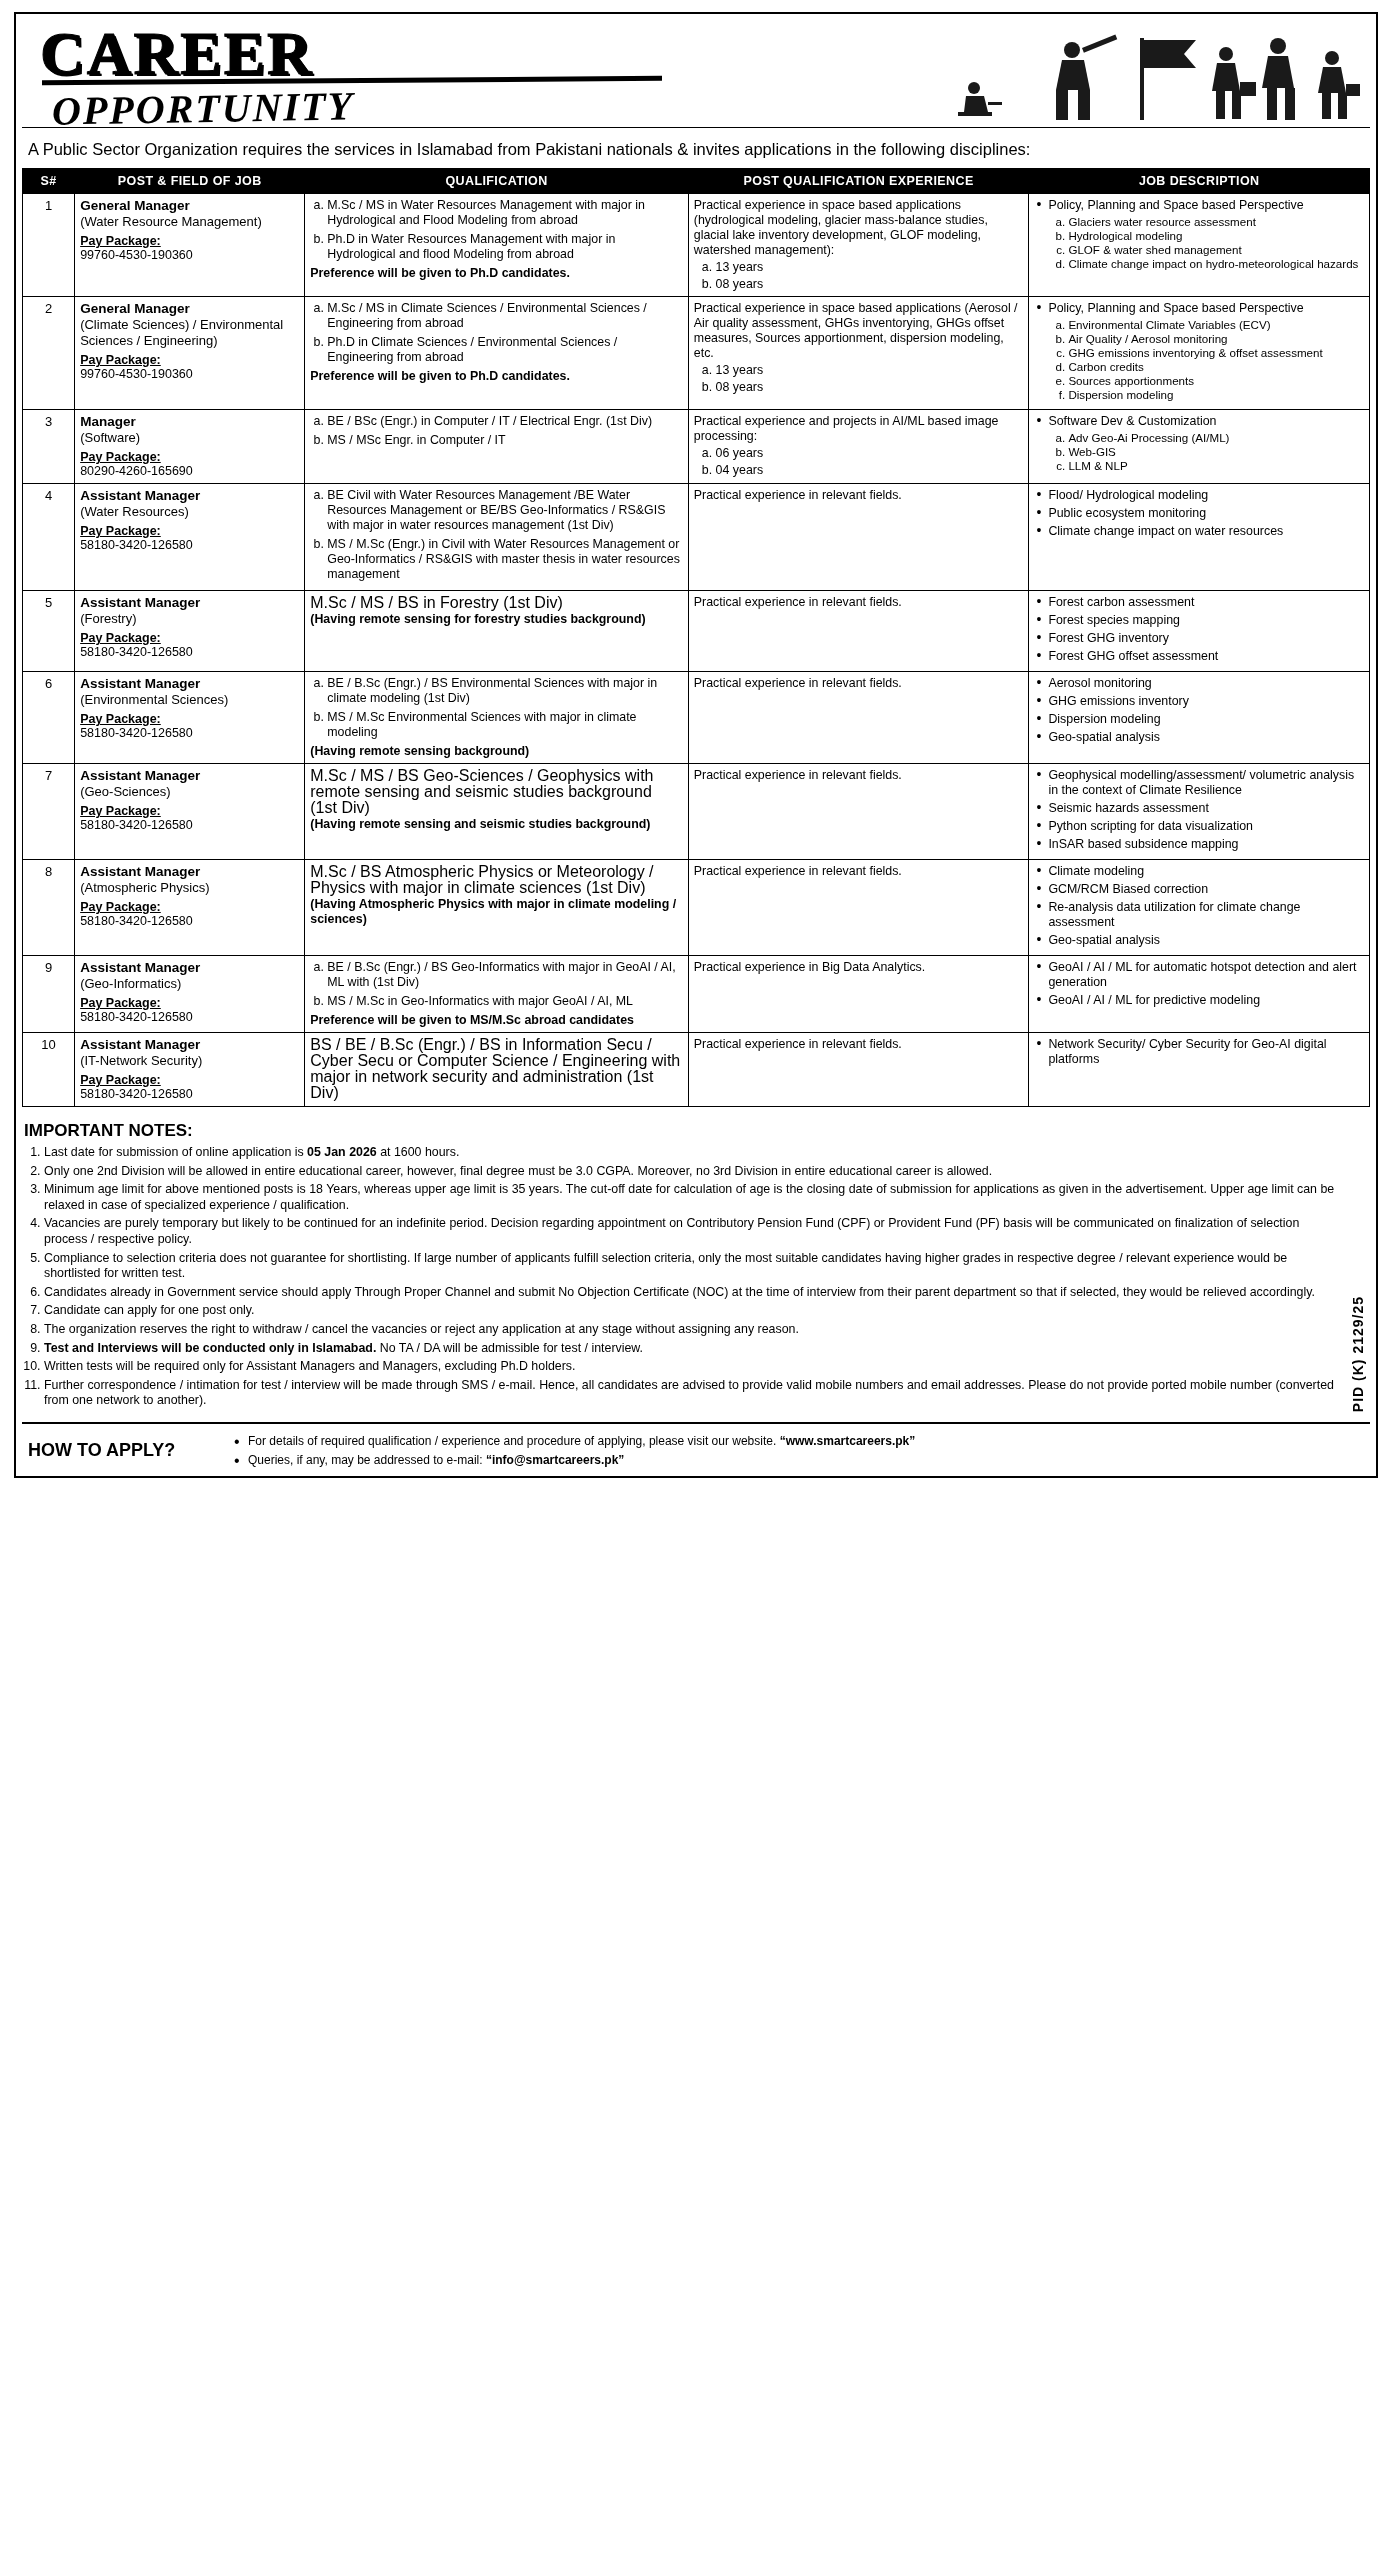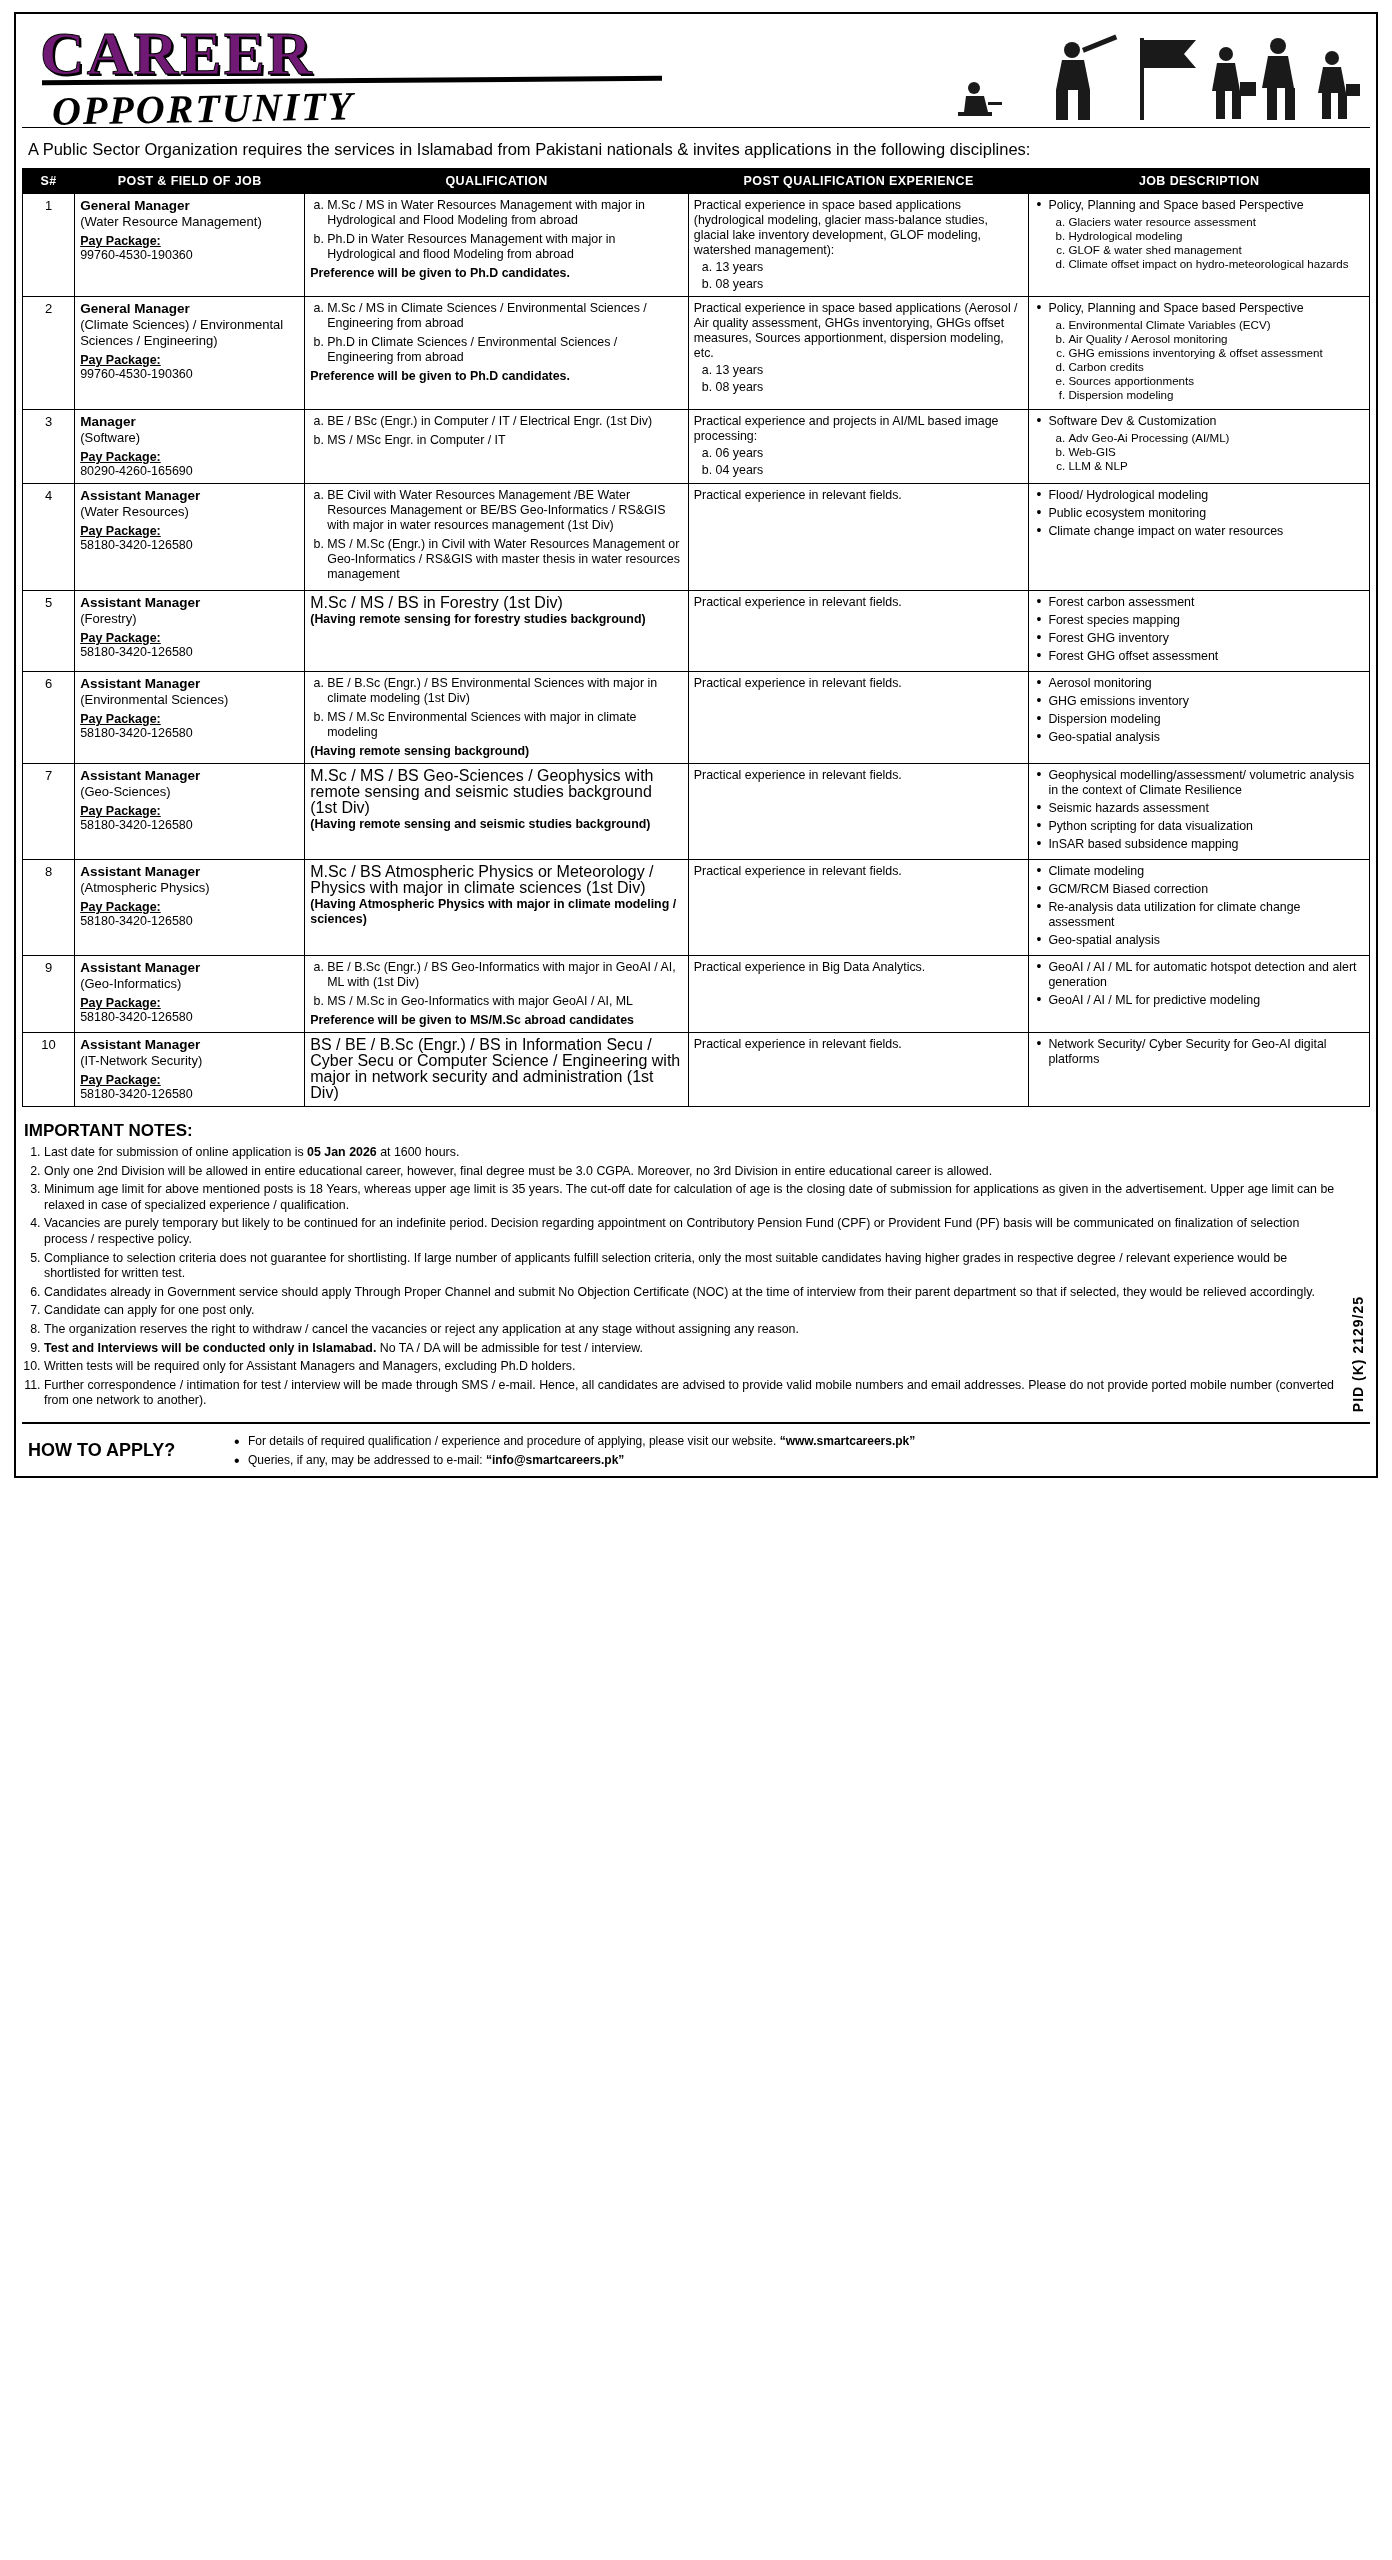--- a/index.html
+++ b/index.html
@@ -30,21 +30,21 @@
     left: 8px; top: 2px;
     width: 900px;
   }
   .career-word {
     font-family: "Liberation Serif", serif;
     font-weight: bold;
     font-size: 62px;
     letter-spacing: 2px;
     line-height: 58px;
     -webkit-text-stroke: 1px #000;
-    color:#701a75;
+    color:#000000;
     text-shadow: 2px 2px 0 #000;
     margin: 2px 0 0 10px;
   }
   .career-underline {
     height: 5px; background:#000; width: 620px; margin-left: 12px; margin-top: -4px;
     transform: skewY(-0.4deg);
   }
   .opportunity-word {
     font-family: "Liberation Serif", serif;
     font-style: italic;
@@ -260,21 +260,21 @@
                 <div>a.   13 years</div>
                 <div>b.   08 years</div>
               </div>
             </td>
             <td class="desc">
               <ul class="bul">
                 <li><span>Policy, Planning and Space based Perspective</span><ol class="sub">
                     <li>Glaciers water resource assessment</li>
                     <li>Hydrological modeling</li>
                     <li>GLOF &amp; water shed management</li>
-                    <li>Climate offset impact on hydro-meteorological hazards</li>
+                    <li>Climate change impact on hydro-meteorological hazards</li>
                   </ol></li>
               </ul>
             </td>
           </tr>
           <tr>
             <td class="sn">2</td>
             <td>
               <div class="post-title">General Manager</div>
               <div class="post-sub">(Climate Sciences) / Environmental Sciences / Engineering)</div>
               <span class="pay-label">Pay Package:</span>

